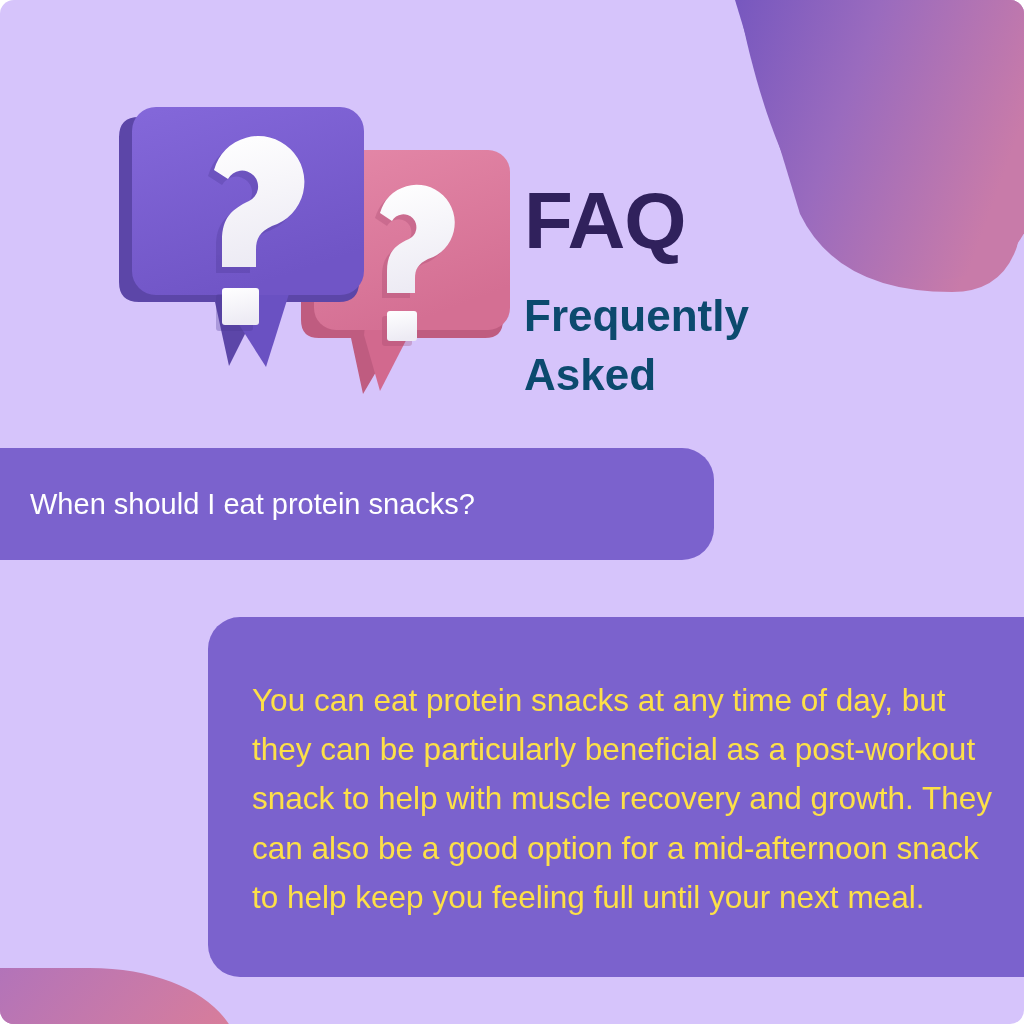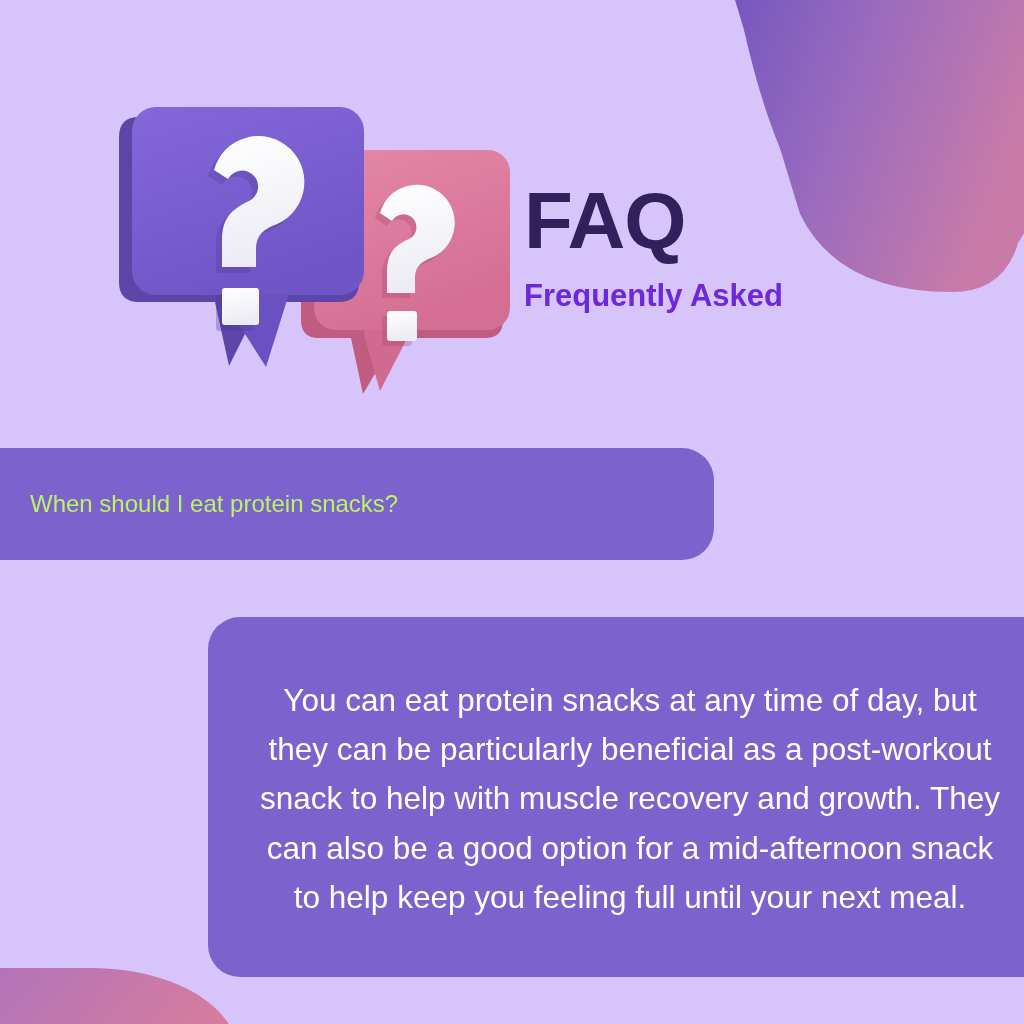--- a/index.html
+++ b/index.html
@@ -12,20 +12,21 @@
     font-family: "Liberation Sans", sans-serif;
     overflow: hidden;
   }
 
   #canvas {
     position: relative;
     width: 1024px;
     height: 1024px;
     background: #D6C4FB;
     overflow: hidden;
+    border-radius: 14px;
   }
 
   
   .blob-layer {
     position: absolute;
     inset: 0;
     width: 1024px;
     height: 1024px;
     pointer-events: none;
   }
@@ -46,70 +47,69 @@
     top: 183px;
     font-size: 80px;
     font-weight: bold;
     letter-spacing: -1px;
     color: #30215C;
     line-height: 0.95;
   }
   .faq-sub {
     position: absolute;
     left: 524px;
-    top: 275px;
-    font-size: 31px;
+    top: 286px;
+    font-size: 44px;
     font-weight: bold;
-    color: #6d28d9;
+    color: #0c4a6e;
     line-height: 1.35;
     width: 360px;
   }
 
   
   .question-bar {
     position: absolute;
     left: -40px;
     top: 448px;
     width: 754px;
     height: 112px;
     background: #7B62CD;
     border-radius: 32px;
     display: flex;
     align-items: center;
     box-sizing: border-box;
     padding-left: 70px;
     padding-right: 28px;
   }
   .question-text {
-    color: #bef264;
-    font-size: 24px;
+    color: #ffffff;
+    font-size: 29px;
     line-height: 1.2;
     font-weight: normal;
   }
 
   
   .answer-box {
     position: absolute;
     left: 208px;
     top: 617px;
     width: 856px;
     height: 360px;
     background: #7B62CD;
     border-radius: 32px;
     box-sizing: border-box;
     padding: 22px 56px 18px 44px;
     display: flex;
     align-items: center;
     justify-content: center;
   }
   .answer-text {
-    color: #ffffff;
+    color: #fde047;
     font-size: 31.5px;
     line-height: 1.56;
-    text-align: center;
     width: 100%;
   }
 </style>
 </head>
 <body>
 
 <div id="canvas">
 
   <svg class="blob-layer" viewBox="0 0 1024 1024" xmlns="http://www.w3.org/2000/svg">
     <defs>

